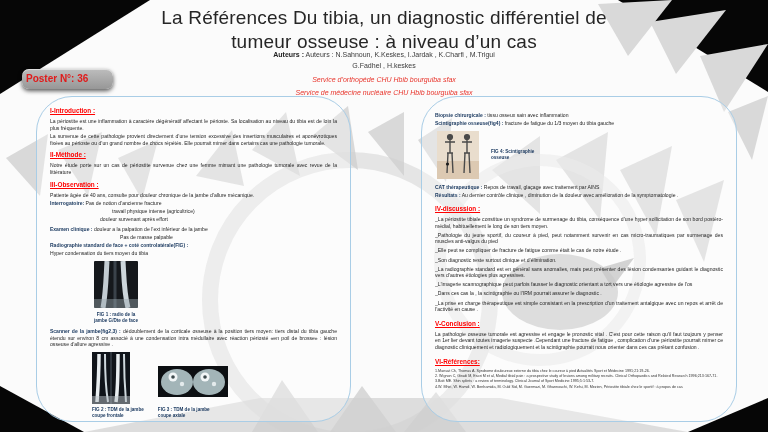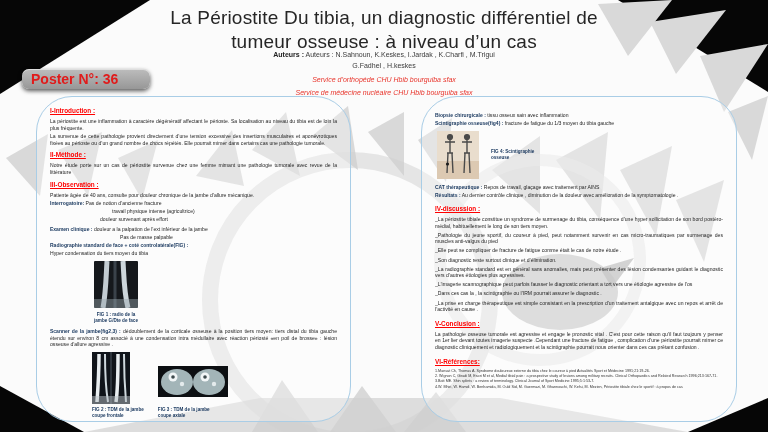--- a/index.html
+++ b/index.html
@@ -9,25 +9,25 @@
   #bg-art { position:absolute; left:0; top:0; width:768px; height:432px; }
 
   
   .title { position:absolute; top:6px; left:0; width:100%; text-align:center;
            font-size:19px; line-height:1.28; color:#262626; letter-spacing:.2px; }
   .authors { position:absolute; top:50px; left:0; width:100%; text-align:center;
              font-size:7px; color:#3a3a3a; line-height:1.5; }
   .authors b { color:#222; }
   .services { position:absolute; top:74px; left:0; width:100%; text-align:center;
               font-size:7px; font-style:italic; color:#e8342b; line-height:1.8; }
-  .badge { position:absolute; left:22px; top:69px; width:128px; height:20px;
+  .badge { position:absolute; left:22px; top:69px; width:91px; height:20px;
            background:linear-gradient(#bdbdbd,#979797); border-radius:7px;
            box-shadow:0 2px 4px rgba(0,0,0,.65), inset 0 1px 0 rgba(255,255,255,.5);
-           color:#e01b1b; font-weight:bold; font-size:14px; line-height:20px;
-           padding-left:9px; box-sizing:border-box; }
+           color:#e01b1b; font-weight:bold; font-size:10px; line-height:20px;
+           padding-left:4px; box-sizing:border-box; }
 
   
   .panel { position:absolute; top:96px; height:326px; border:1.5px solid #a9cde6;
            border-radius:36px; background:rgba(255,255,255,.30); box-sizing:border-box; }
   .panel-left  { left:36px;  width:315px; }
   .panel-right { left:421px; width:316px; }
   .panel-inner { padding:10px 13px 5px; }
   .panel-right .panel-inner { padding-top:15px; }
 
   .sec-head { color:#fe0000; font-weight:bold; font-size:6.4px;
@@ -84,21 +84,21 @@
       <polygon points="404,432 436,392 466,432"></polygon>
     </g>
     <circle cx="350" cy="300" r="140" fill="none" stroke="#cfcfcf" stroke-width="16" opacity="0.5"></circle>
     <circle cx="540" cy="260" r="100" fill="none" stroke="#e2e2e2" stroke-width="12" opacity="0.6"></circle>
     <ellipse cx="560" cy="292" rx="58" ry="38" fill="#bfbfbf" opacity="0.75"></ellipse>
     <polygon points="600,268 634,258 612,288" fill="#b2b2b2" opacity="0.8"></polygon>
     <polygon points="84,432 688,432 500,398 260,398" fill="#d0d0d0" opacity="0.7"></polygon>
   </svg>
 
   <div class="title">
-    <div>La Périostite Du tibia, un diagnostic différentiel de</div>
+    <div>La Références Du tibia, un diagnostic différentiel de</div>
     <div>tumeur osseuse : à niveau d’un cas</div>
   </div>
 
   <div class="authors">
     <div><b>Auteurs :</b> <span>Auteurs : N.Sahnoun, K.Keskes, I.Jardak , K.Charfi , M.Trigui</span></div>
     <div>G.Fadhel , H.keskes</div>
   </div>
 
   <div class="services">
     <div>Service d’orthopéde  CHU Hbib bourguiba sfax</div>

